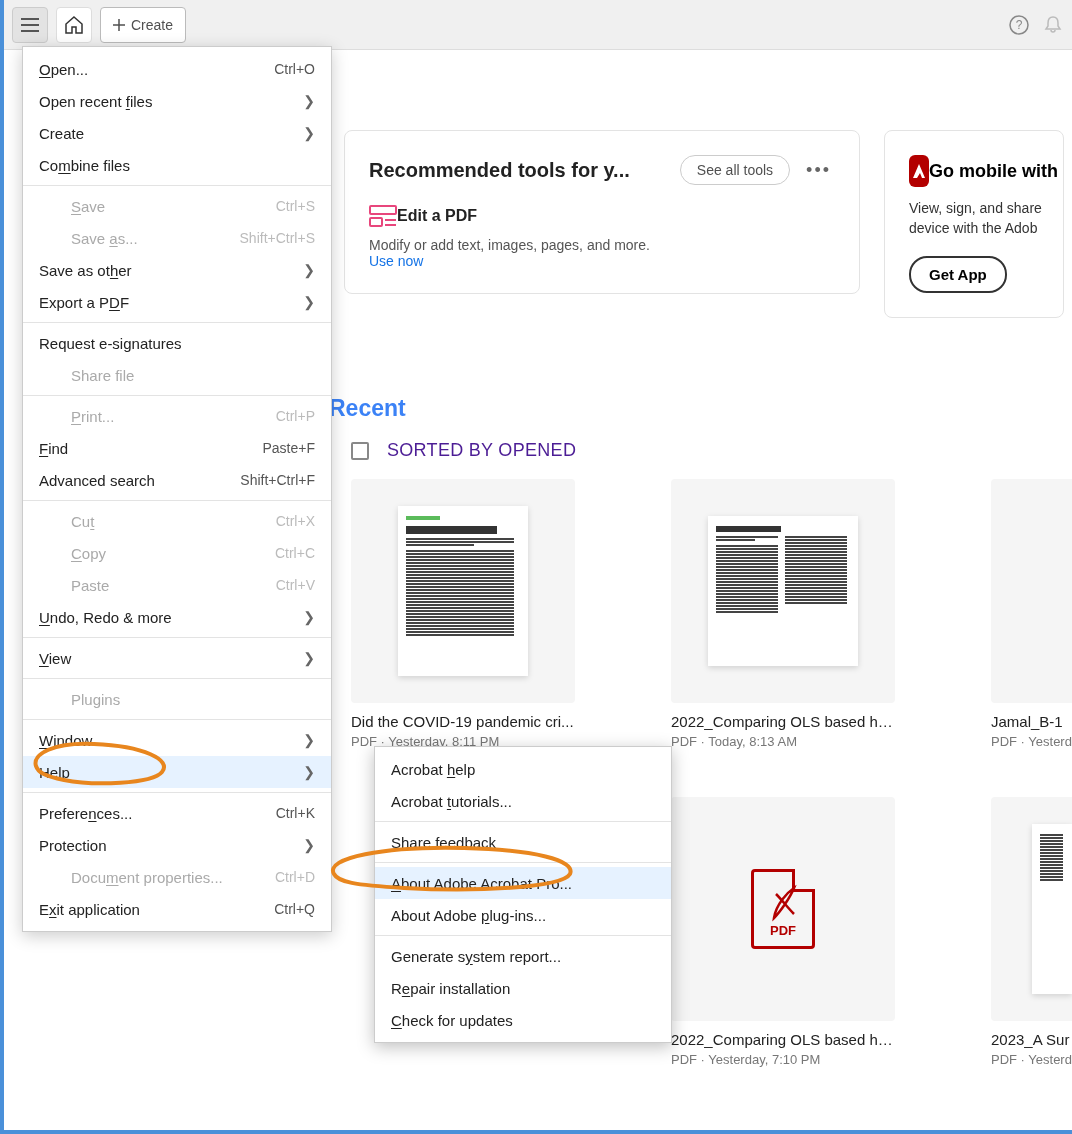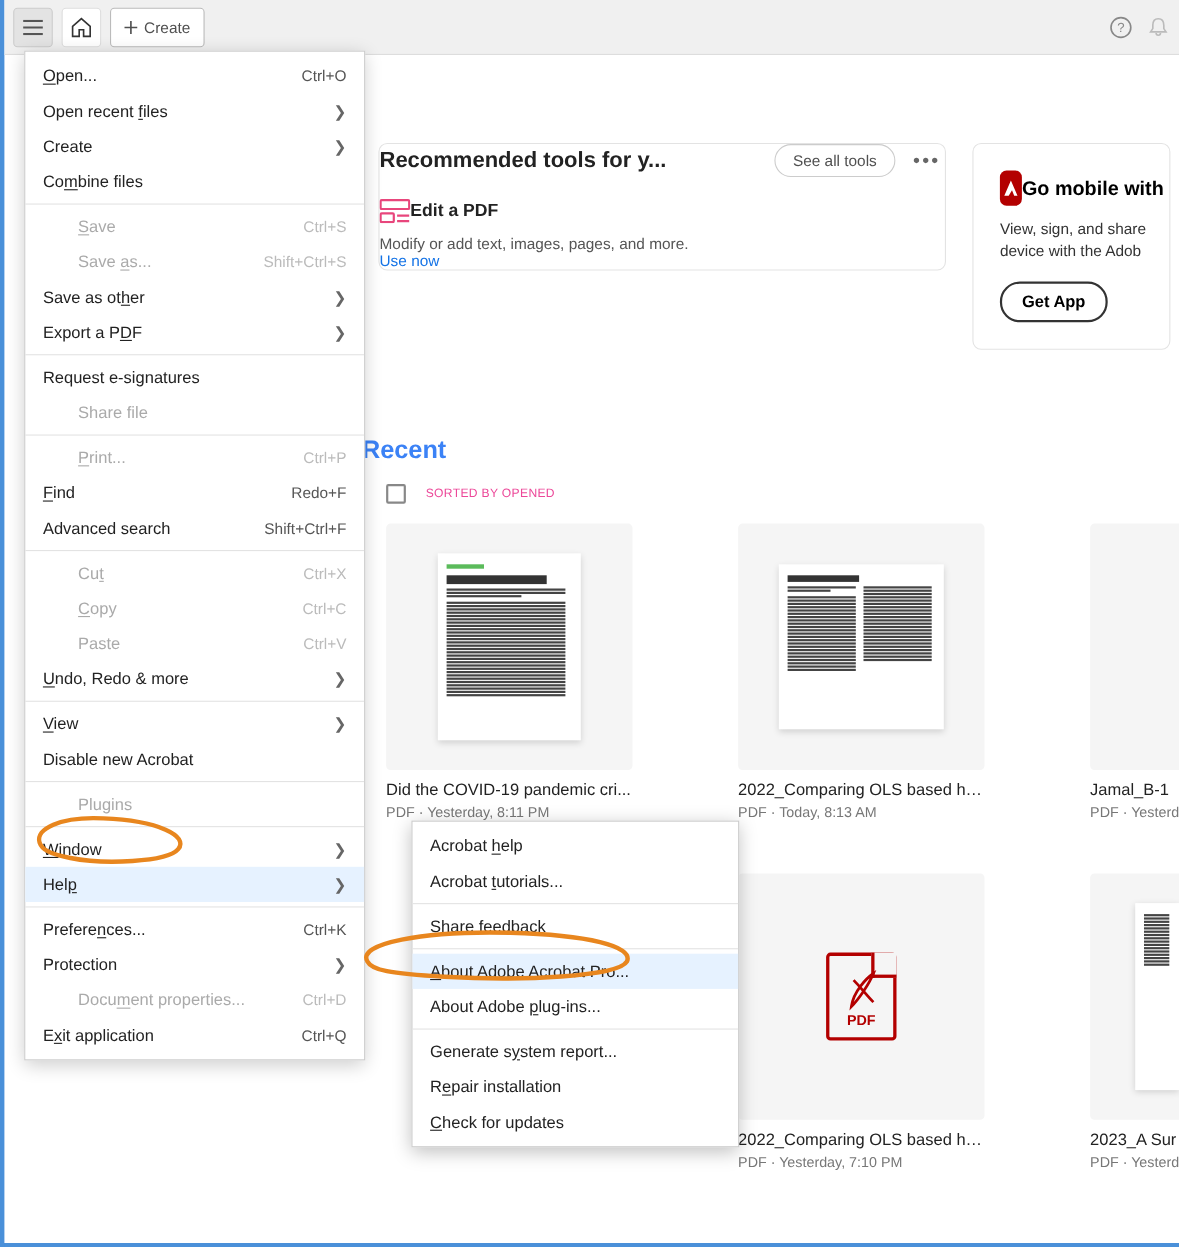--- a/index.html
+++ b/index.html
@@ -5,21 +5,21 @@
   * { box-sizing: border-box; margin: 0; padding: 0; font-family: "Segoe UI", -apple-system, sans-serif; }
   body { width: 1072px; height: 1134px; background: #fff; overflow: hidden; position: relative; border-left: 4px solid #4a90d9; border-bottom: 4px solid #4a90d9; }
   
   .toolbar { height: 50px; background: #f0f0f0; border-bottom: 1px solid #ddd; display: flex; align-items: center; padding: 0 8px; gap: 8px; }
   .hamburger-btn { width: 36px; height: 36px; background: #e3e3e3; border: 1px solid #ccc; border-radius: 4px; display: flex; align-items: center; justify-content: center; cursor: pointer; }
   .hamburger-btn svg { width: 18px; height: 14px; }
   .home-btn { width: 36px; height: 36px; background: #fff; border: 1px solid #ddd; border-radius: 4px; display: flex; align-items: center; justify-content: center; cursor: pointer; }
   .create-btn { height: 36px; background: #fff; border: 1px solid #bbb; border-radius: 4px; display: flex; align-items: center; padding: 0 12px; gap: 6px; cursor: pointer; font-size: 14px; color: #505050; }
   .toolbar-right { margin-left: auto; display: flex; gap: 12px; align-items: center; color: #888; }
   
-  .tools-card { background: #fff; border: 1px solid #e3e3e3; border-radius: 8px; width: 516px; position: absolute; top: 130px; left: 340px; }
+  .tools-card { background: #fff; border: 1px solid #e3e3e3; border-radius: 8px; padding: 24px; width: 516px; position: absolute; top: 130px; left: 340px; }
   .tools-header { display: flex; align-items: center; justify-content: space-between; margin-bottom: 20px; }
   .tools-title { font-size: 20px; font-weight: 600; color: #222; }
   .see-all-btn { border: 1px solid #ccc; border-radius: 16px; padding: 6px 16px; font-size: 14px; color: #505050; background: #fff; cursor: pointer; }
   .more-dots { font-size: 18px; color: #666; letter-spacing: 2px; cursor: pointer; padding: 4px; }
   .tool-item { display: flex; align-items: center; margin-bottom: 10px; }
   .tool-icon { width: 28px; height: 22px; }
   .tool-label { font-size: 16px; font-weight: 600; color: #222; }
   .tool-desc { font-size: 14px; color: #555; }
   .use-now { font-size: 14px; color: #1473e6; cursor: pointer; }
   
@@ -27,21 +27,21 @@
   .mobile-header { display: flex; align-items: center; margin-bottom: 12px; }
   .adobe-icon { width: 32px; height: 32px; background: #b30000; border-radius: 6px; display: flex; align-items: center; justify-content: center; color: #fff; font-weight: bold; }
   .mobile-title { font-size: 18px; font-weight: 700; white-space: nowrap; }
   .mobile-desc { font-size: 14px; color: #333; line-height: 1.4; margin-bottom: 18px; white-space: nowrap; }
   .get-app-btn { border: 2px solid #333; border-radius: 18px; padding: 8px 18px; font-size: 15px; font-weight: 600; background: #fff; cursor: pointer; }
   
   .recent-section { position: absolute; top: 395px; left: 325px; right: 0; padding-right: 0; overflow: hidden; }
   .recent-title { font-size: 23px; font-weight: 600; color: #3b82f6; margin-bottom: 18px; }
   .sort-row { display: flex; align-items: center; gap: 18px; margin-bottom: 18px; padding-left: 22px; }
   .checkbox { width: 18px; height: 18px; border: 2px solid #888; border-radius: 2px; }
-  .sort-label { font-size: 11px; color: #ec4899; letter-spacing: 0.3px; }
+  .sort-label { font-size: 18px; color: #4c1d95; letter-spacing: 0.3px; }
   
   .file-grid { display: flex; gap: 96px; flex-wrap: nowrap; padding-left: 22px; }
   .file-card { width: 224px; flex-shrink: 0; }
   .file-thumb { width: 224px; height: 224px; background: #f5f5f5; border-radius: 4px; display: flex; align-items: center; justify-content: center; margin-bottom: 10px; }
   .doc-preview { width: 130px; height: 170px; background: #fff; box-shadow: 0 2px 6px rgba(0,0,0,0.15); padding: 10px 8px; font-size: 3px; line-height: 1.4; color: #333; overflow: hidden; position: relative; }
   .doc-preview.two-col { display: flex; gap: 4px; }
   .doc-col { flex: 1; }
   .doc-line { height: 1.5px; background: #444; margin-bottom: 1.5px; }
   .doc-line.short { width: 60%; }
   .doc-line.wide { width: 95%; }
@@ -346,21 +346,21 @@
     <div class="menu-item disabled">
       <span>Share file</span>
     </div>
     <div class="menu-sep"></div>
     <div class="menu-item disabled">
       <span><span class="ul">P</span>rint...</span>
       <span class="shortcut">Ctrl+P</span>
     </div>
     <div class="menu-item">
       <span><span class="ul">F</span>ind</span>
-      <span class="shortcut">Redo+F</span>
+      <span class="shortcut">Paste+F</span>
     </div>
     <div class="menu-item">
       <span>Advanced search</span>
       <span class="shortcut">Shift+Ctrl+F</span>
     </div>
     <div class="menu-sep"></div>
     <div class="menu-item disabled">
       <span>Cu<span class="ul">t</span></span>
       <span class="shortcut">Ctrl+X</span>
     </div>
@@ -373,23 +373,20 @@
       <span class="shortcut">Ctrl+V</span>
     </div>
     <div class="menu-item">
       <span><span class="ul">U</span>ndo, Redo &amp; more</span>
       <span class="chevron">❯</span>
     </div>
     <div class="menu-sep"></div>
     <div class="menu-item">
       <span><span class="ul">V</span>iew</span>
       <span class="chevron">❯</span>
-    </div>
-    <div class="menu-item">
-      <span>Disable new Acrobat</span>
     </div>
     <div class="menu-sep"></div>
     <div class="menu-item disabled">
       <span>Plugins</span>
     </div>
     <div class="menu-sep"></div>
     <div class="menu-item">
       <span><span class="ul">W</span>indow</span>
       <span class="chevron">❯</span>
     </div>

